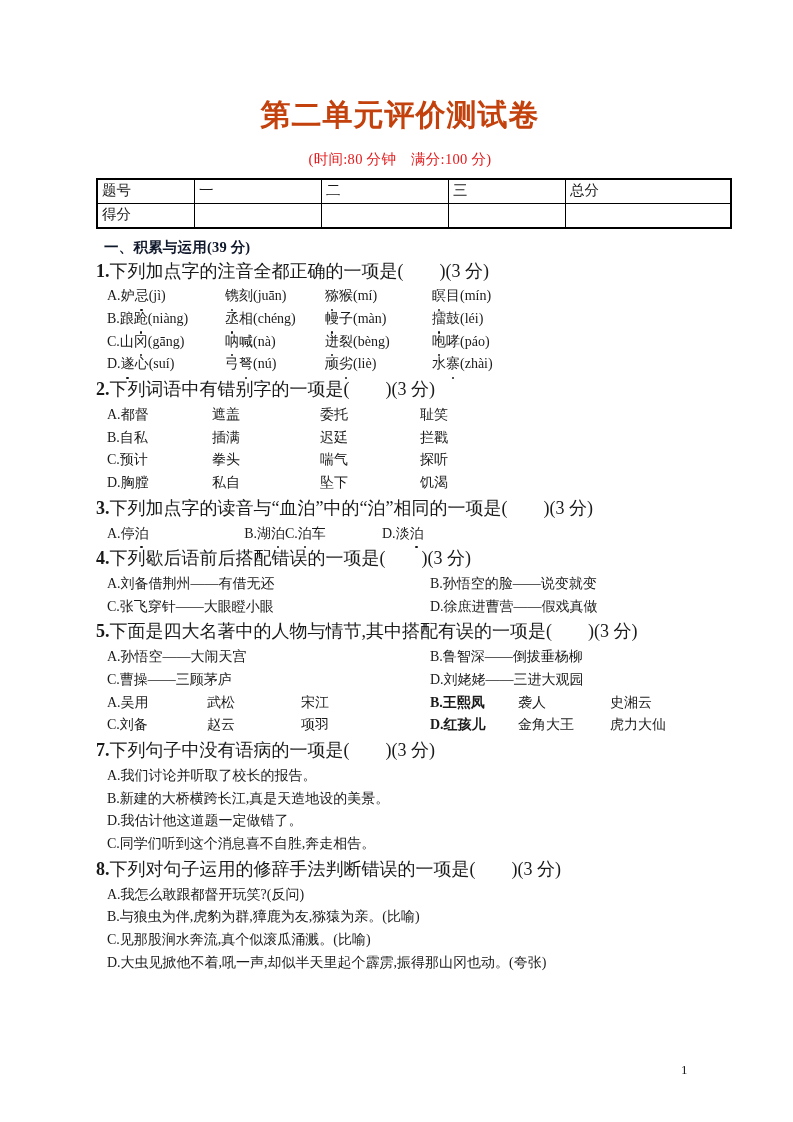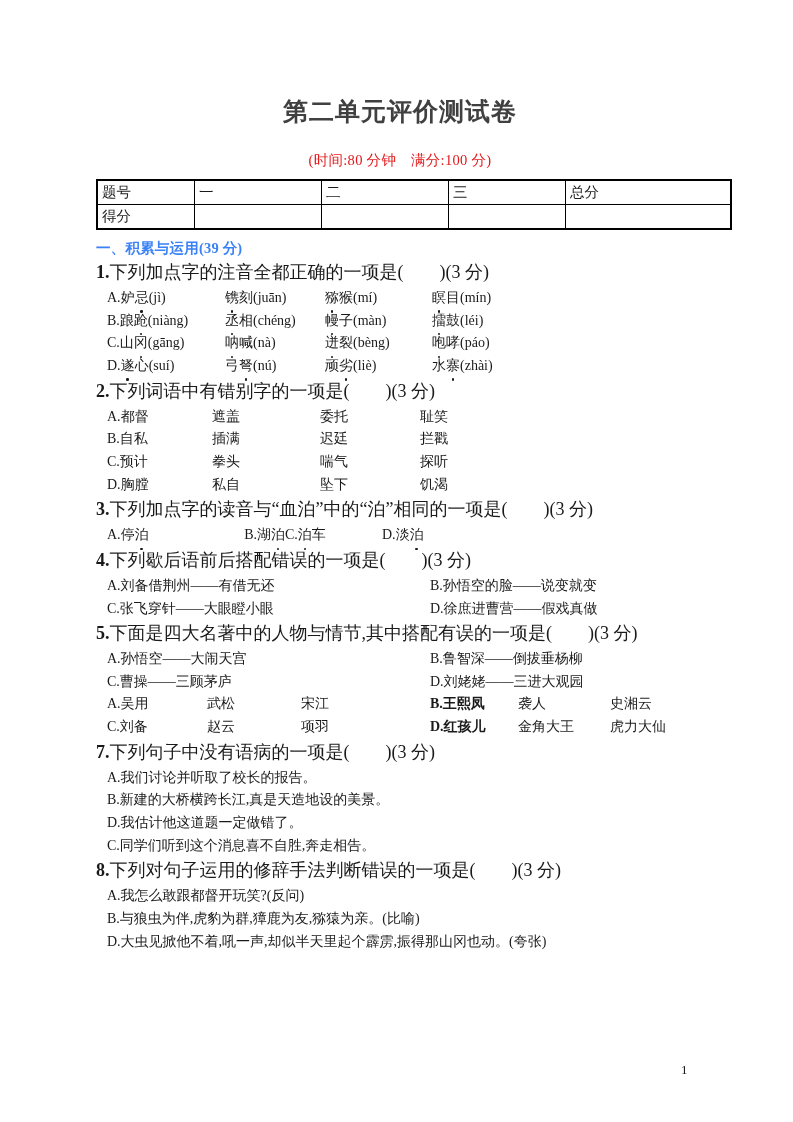--- a/index.html
+++ b/index.html
@@ -26,26 +26,26 @@
   .content {
     position: absolute;
     left: 96px;
     top: 96px;
     width: 608px;
   }
 
   
   .doc-title {
     text-align: center;
-    color: #404040;
+    color: #c2410c;
     font-weight: bold;
-    font-size: 25px;
+    font-size: 30px;
     letter-spacing: 1px;
     line-height: 1.25;
-    margin: 0 0 24px 0;
+    margin: 0 0 16px 0;
     font-family: "Liberation Serif", "DejaVu Serif", serif;
   }
   .doc-subtitle {
     text-align: center;
     color: #e4181a;
     font-size: 14.5px;
     margin: 0 0 9px 0;
     letter-spacing: 0.3px;
   }
 
@@ -68,24 +68,24 @@
     border: 2px solid #000;
   }
   table.score-table td.c0 { width: 92px; }
   table.score-table td.c1 { width: 122px; }
   table.score-table td.c2 { width: 122px; }
   table.score-table td.c3 { width: 112px; }
   table.score-table td.c4 { width: 160px; }
 
   
   .section-head {
-    color: #3b82f6;
+    color: #0f172a;
     font-weight: bold;
     font-size: 14.5px;
-    margin: 4px 0 1px 0;
+    margin: 4px 0 1px 8px;
     letter-spacing: 0.2px;
   }
 
   
   .q { margin: 0 0 0 0; }
   .q-stem {
     font-size: 18px;
     line-height: 1.55;
     margin: 0;
     white-space: nowrap;
@@ -270,19 +270,20 @@
       <div class="opt-line">D.我估计他这道题一定做错了。</div>
       <div class="opt-line">C.同学们听到这个消息喜不自胜,奔走相告。</div>
     </div>
 
     <div class="q">
       <div class="q-stem">
         <span class="num">8.</span><span>下列对句子运用的修辞手法判断错误的一项是(</span><span class="blank-paren">　　</span><span>)(3 分)</span>
       </div>
       <div class="opt-line">A.我怎么敢跟都督开玩笑?(反问)</div>
       <div class="opt-line">B.与狼虫为伴,虎豹为群,獐鹿为友,猕猿为亲。(比喻)</div>
+      <div class="opt-line">C.见那股涧水奔流,真个似滚瓜涌溅。(比喻)</div>
       <div class="opt-line">D.大虫见掀他不着,吼一声,却似半天里起个霹雳,振得那山冈也动。(夸张)</div>
     </div>
 
   </div>
 
   <div class="page-number">1</div>
 </div>
 
 </body></html>

